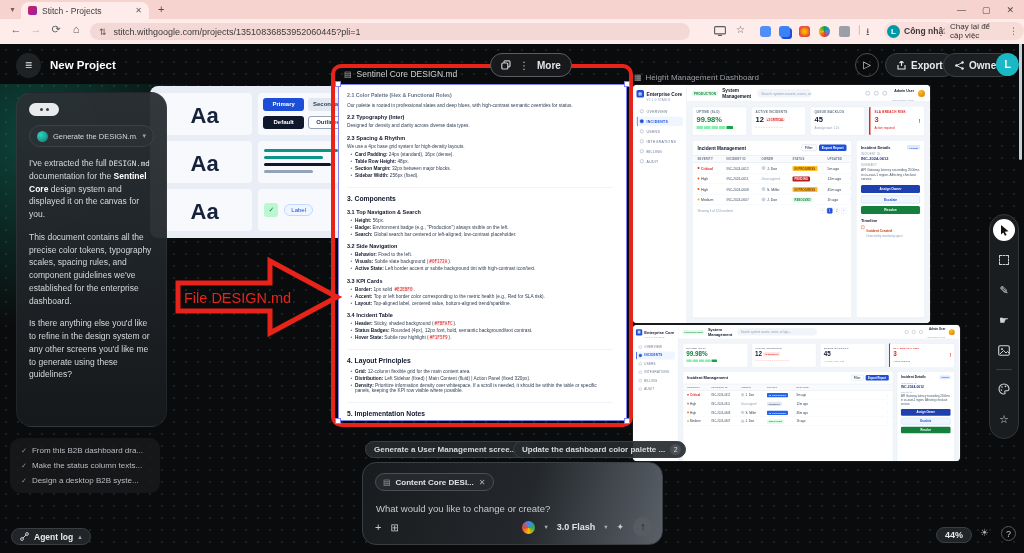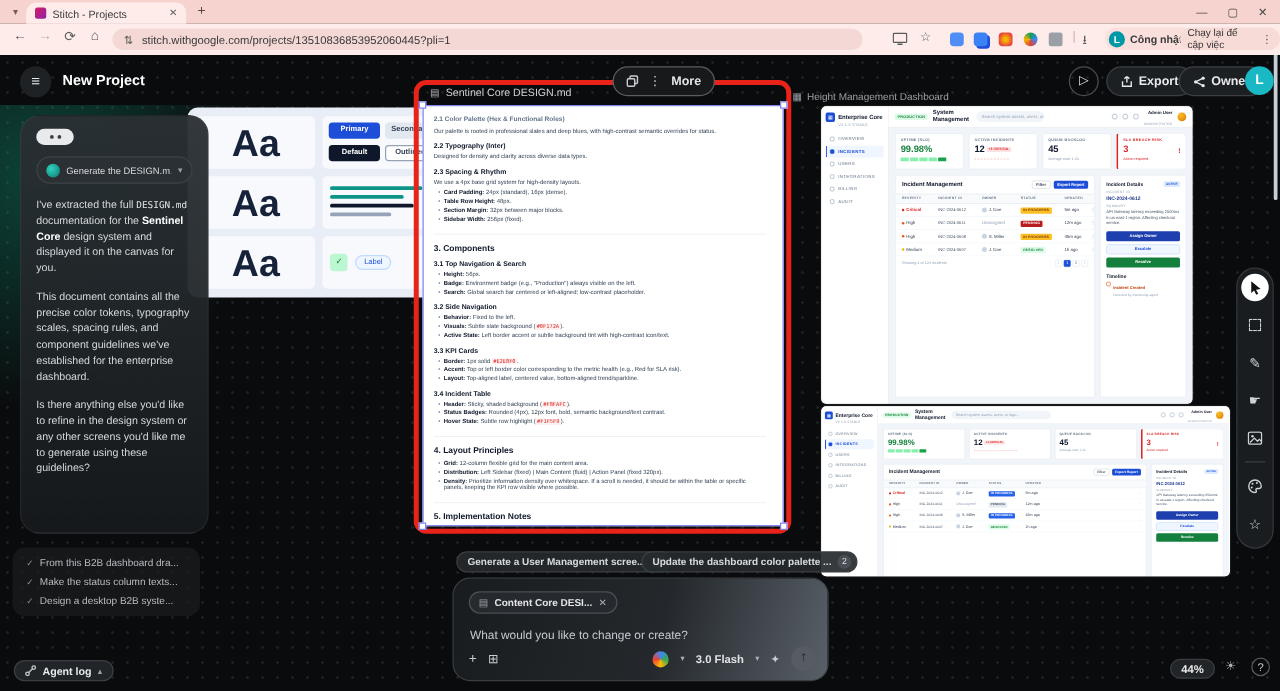--- a/index.html
+++ b/index.html
@@ -55,21 +55,21 @@
   .gen-pill .tdot { width:11px; height:11px; border-radius:50%; background:radial-gradient(circle at 35% 35%, #2dd4bf, #0f766e); flex:none; }
   .gen-pill .gtxt { font-size:7.5px; color:#d3d7da; flex:1; white-space:nowrap; overflow:hidden; }
   .gen-pill .chev { font-size:7px; color:#9aa0a6; }
   .chat p { margin-top:10px; font-size:8.5px; line-height:1.5; color:#d5d9dc; }
   .chat code { font-family:"DejaVu Sans Mono", monospace; font-size:7.5px; color:#e2e5e8; }
   .chat b { color:#fff; }
 
   
   .preview { position:absolute; left:150px; top:86px; width:312px; height:152px; background:#e9edf6; border-radius:8px; z-index:2; padding:7px; display:grid; grid-template-columns:1fr 1fr 1fr; grid-template-rows:1fr 1fr 1fr; gap:6px; }
   .ptile { background:#f7f9fd; border-radius:4px; position:relative; overflow:hidden; padding:4px; }
-  .aa { font-size:30px; font-weight:bold; color:#16213a; text-align:center; line-height:38px; }
+  .aa { font-size:22px; font-weight:bold; color:#16213a; text-align:center; line-height:38px; }
   .pbtns { display:grid; grid-template-columns:1fr 1fr; gap:4px; padding:5px; }
   .pbtn { height:13px; border-radius:3px; font-size:6px; font-weight:bold; text-align:center; line-height:13px; }
   .pb0 { background:#1d4ed8; color:#fff; } .pb1 { background:#e2e8f0; color:#334155; }
   .pb2 { background:#0f172a; color:#fff; } .pb3 { background:#fff; border:1px solid #94a3b8; color:#334155; line-height:11px; }
   .psearch { margin:14px 6px; height:13px; border:1px solid #c3cad8; border-radius:7px; background:#fff; font-size:6px; color:#94a3b8; padding:0 6px; line-height:12px; }
   .pbars { padding:8px 6px; display:flex; flex-direction:column; gap:4px; }
   .pbars i { display:block; height:3px; border-radius:2px; }
   .picons { display:flex; gap:5px; align-items:center; justify-content:center; height:100%; }
   .pic { width:13px; height:13px; border-radius:3px; font-size:7px; color:#fff; text-align:center; line-height:13px; }
   .pchips { display:flex; gap:6px; align-items:center; padding:14px 6px; }
@@ -95,21 +95,21 @@
   .db-li b { color:#0f172a; }
   .db-code { font-family:"DejaVu Sans Mono", monospace; font-size:8.5px; color:#dc2626; background:#fdf0ef; border-radius:2px; padding:0 2px; }
   .doc-sb { position:absolute; right:2px; top:30px; width:3px; height:130px; background:#c6ced8; border-radius:2px; z-index:6; }
   .arrow-wrap { position:absolute; left:172px; top:254px; width:172px; height:88px; z-index:6; }
   .arrow-label { position:absolute; left:12px; top:36px; font-size:14.5px; color:#e8231a; white-space:nowrap; }
 
   
   .frame-label { position:absolute; left:634px; top:73px; display:flex; gap:4px; align-items:center; z-index:2; }
   .frame-label .fic { font-size:8px; color:#9aa0a6; }
   .frame-label .ftx { font-size:8px; color:#9aa0a6; }
-  .dash { position:absolute; overflow:hidden; border-radius:4px; background:#fff; z-index:2; box-shadow:0 0 0 1px rgba(255,255,255,.06);margin-left:24px; }
+  .dash { position:absolute; overflow:hidden; border-radius:4px; background:#fff; z-index:2; box-shadow:0 0 0 1px rgba(255,255,255,.06); }
   .dash1 { left:633px; top:85px; width:297px; height:238px; }
   .dash2 { left:633px; top:325px; width:327px; height:136px; }
   .dash-inner { width:594px; height:476px; transform-origin:0 0; display:flex; background:#f1f5f9; }
   .dash1 .dash-inner { transform:scale(.5); }
   .dash2 .dash-inner { transform:scale(.42); width:776px; }
   .d-side { width:108px; flex:none; background:#fff; border-right:1px solid #e2e8f0; padding:10px 7px; }
   .d-brand { display:flex; gap:5px; align-items:center; }
   .d-logo { width:15px; height:15px; border-radius:3px; background:#1d4ed8; color:#fff; font-size:8px; text-align:center; line-height:15px; flex:none; }
   .d-bname { font-size:9.5px; font-weight:bold; color:#0f172a; }
   .d-ver { font-size:6px; color:#94a3b8; letter-spacing:.5px; margin:2px 0 10px 20px; text-transform:uppercase; }
@@ -641,20 +641,26 @@
         <div class="db-li"><b>Density:</b> Prioritize information density over whitespace. If a scroll is needed, it should be within the table or specific panels, keeping the KPI row visible where possible.</div>
         <div class="db-h2">5. Implementation Notes</div>
       </div>
   </div>
   <div class="doc-sb"></div>
   <div class="handle" style="left:335px;top:81px"></div>
   <div class="handle" style="left:624px;top:81px"></div>
   <div class="handle" style="left:335px;top:418px"></div>
   <div class="handle" style="left:624px;top:418px"></div>
 
+  <div class="arrow-wrap">
+    <svg width="172" height="88" viewBox="0 0 172 88">
+      <polygon points="6,29 98,29 98,7 165,43 98,79 98,57 6,57" fill="none" stroke="#e8231a" stroke-width="5"></polygon>
+    </svg>
+    <div class="arrow-label">File DESIGN.md</div>
+  </div>
 
   <div class="appbar">
     <div class="hamb">≡</div>
     <div class="proj-title">New Project</div>
     <div class="more-pill">
       <svg width="10" height="10" viewBox="0 0 10 10">
           <rect x="3" y="0.8" width="6" height="6" rx="1" fill="none" stroke="#c9cdd2" stroke-width="1.2"></rect>
           <rect x="0.8" y="3" width="6" height="6" rx="1" fill="#17191b" stroke="#c9cdd2" stroke-width="1.2"></rect>
         </svg>
       <span style="font-size:10px;color:#c9cdd2">⋮</span>

